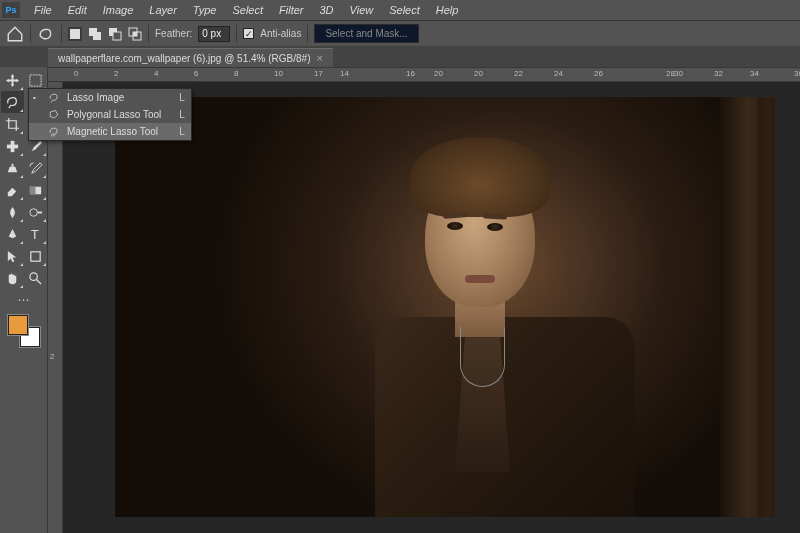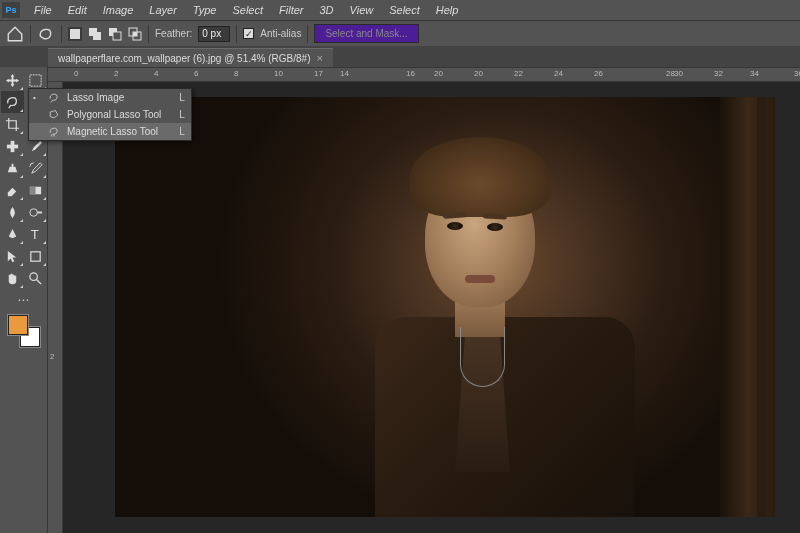--- a/index.html
+++ b/index.html
@@ -9,21 +9,21 @@
 .ps-logo { width: 18px; height: 16px; background: #404040; color: #31a8ff; font-weight: bold; font-size: 9px; display: flex; align-items: center; justify-content: center; margin-right: 6px; border-radius: 0; }
 .menu-item { padding: 2px 8px; cursor: default; font-style: italic; }
 
 .optionsbar { height: 26px; background: #535353; border-top: 1px solid #383838; display: flex; align-items: center; padding-left: 6px; gap: 6px; font-size: 10px; color: #ccc; }
 .opt-icon { width: 18px; height: 18px; display: flex; align-items: center; justify-content: center; }
 .sel-op { width: 14px; height: 14px; display: flex; align-items: center; justify-content: center; }
 .sel-op svg { width: 14px; height: 14px; }
 .sep { width: 1px; height: 18px; background: #3a3a3a; }
 .feather-input { width: 32px; height: 16px; background: #3a3a3a; color: #eee; border: 1px solid #222; font-size: 10px; padding: 0 3px; }
 .checkbox { width: 11px; height: 11px; background: #ddd; border: 1px solid #222; display: inline-flex; align-items: center; justify-content: center; font-size: 9px; color: #222; }
-.mask-btn { padding: 3px 10px; background: #4c1d95; color: #888; font-size: 10px; border: 1px solid #2a2a2a; }
+.mask-btn { padding: 3px 10px; background: #0f172a; color: #888; font-size: 10px; border: 1px solid #2a2a2a; }
 
 .tabbar { height: 21px; background: #434343; display: flex; align-items: flex-end; padding-left: 48px; }
 .tab { background: #535353; color: #ddd; font-size: 10px; padding: 3px 10px; display: flex; align-items: center; gap: 6px; border-top: 1px solid #6a6a6a; position: relative; top: 0; }
 .tab-close { font-size: 11px; color: #aaa; }
 
 .ruler-h { position: absolute; left: 48px; top: 67px; right: 0; height: 15px; background: #535353; border-top: 1px solid #383838; border-bottom: 1px solid #383838; overflow: hidden; }
 .ruler-h-inner { position: relative; height: 100%; font-size: 8px; color: #bbb; }
 .ruler-h-inner span { position: absolute; top: 1px; }
 
 .ruler-v { position: absolute; left: 48px; top: 82px; width: 15px; bottom: 0; background: #535353; border-right: 1px solid #383838; }

